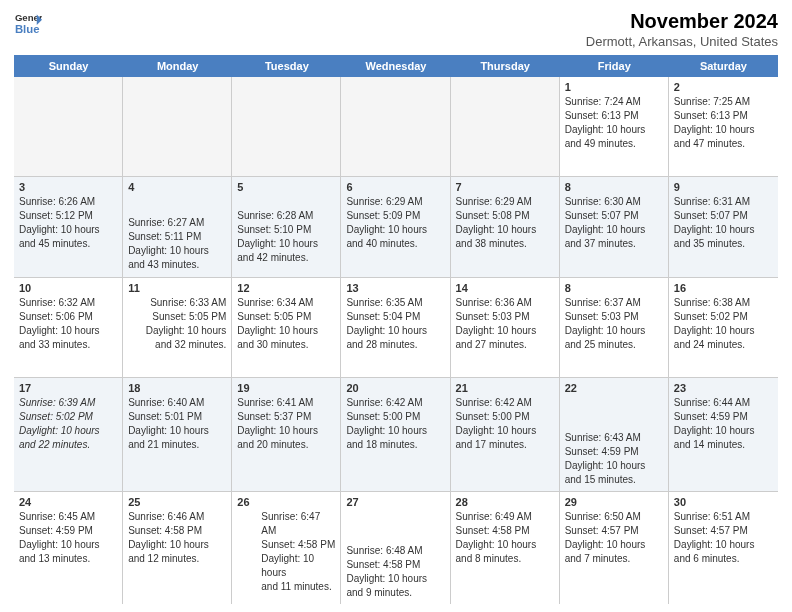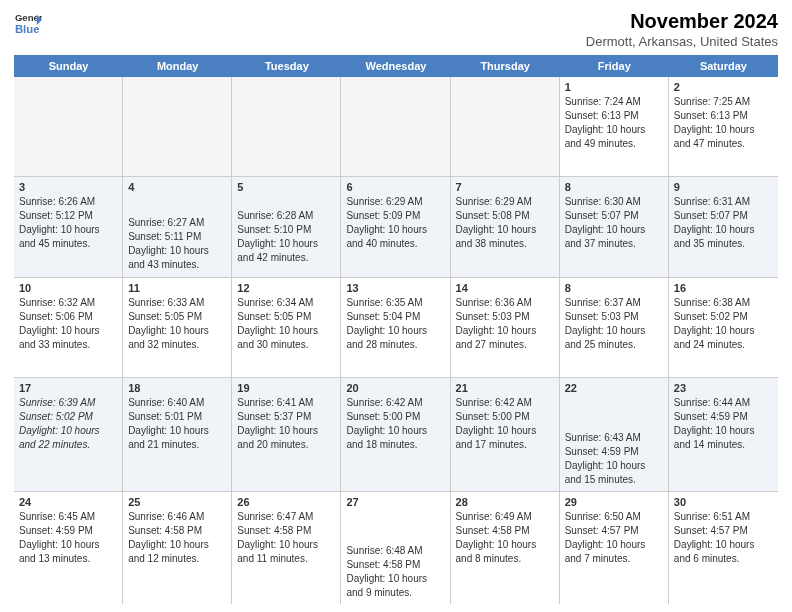--- a/index.html
+++ b/index.html
@@ -211,21 +211,21 @@
         <div class="cal-row">
           <div class="cal-cell">
             <span class="day-num">10</span>
             <div class="cell-text" style="white-space: pre-line;">Sunrise: 6:32 AM
 Sunset: 5:06 PM
 Daylight: 10 hours
 and 33 minutes.</div>
           </div>
           <div class="cal-cell">
             <span class="day-num">11</span>
-            <div class="cell-text" style="white-space: pre-line;">Sunrise: 6:33 AM
+            <div class="cell-text" style="white-space: pre-line; text-align: right;">Sunrise: 6:33 AM
 Sunset: 5:05 PM
 Daylight: 10 hours
 and 32 minutes.</div>
           </div>
           <div class="cal-cell">
             <span class="day-num">12</span>
             <div class="cell-text" style="white-space: pre-line;">Sunrise: 6:34 AM
 Sunset: 5:05 PM
 Daylight: 10 hours
 and 30 minutes.</div>
@@ -320,21 +320,21 @@
           </div>
           <div class="cal-cell">
             <span class="day-num">25</span>
             <div class="cell-text" style="white-space: pre-line;">Sunrise: 6:46 AM
 Sunset: 4:58 PM
 Daylight: 10 hours
 and 12 minutes.</div>
           </div>
           <div class="cal-cell">
             <span class="day-num">26</span>
-            <div class="cell-text" style="white-space: pre-line;">Sunrise: 6:47 AM
+            <div class="cell-text" style="white-space: pre-line; margin-left: 24px;">Sunrise: 6:47 AM
 Sunset: 4:58 PM
 Daylight: 10 hours
 and 11 minutes.</div>
           </div>
           <div class="cal-cell">
             <span class="day-num">27</span>
             <div class="cell-text" style="white-space: pre-line; margin-top: 36px;">Sunrise: 6:48 AM
 Sunset: 4:58 PM
 Daylight: 10 hours
 and 9 minutes.</div>

